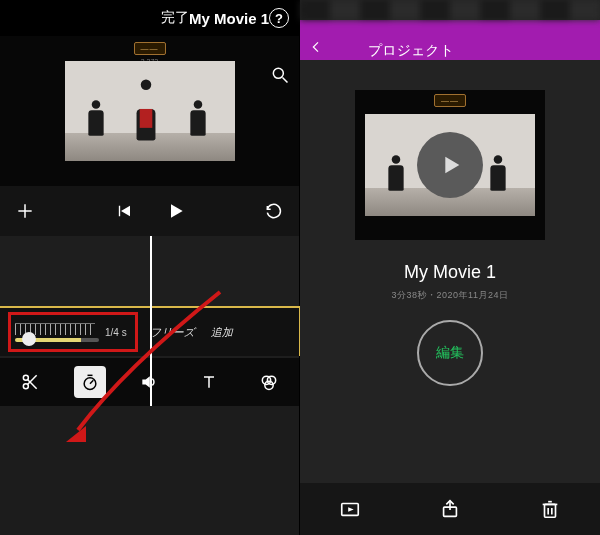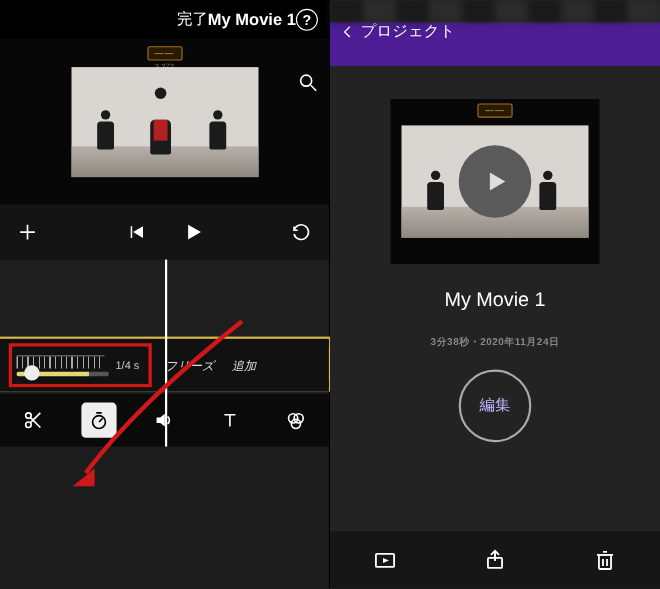--- a/index.html
+++ b/index.html
@@ -114,36 +114,36 @@
 
   .bottom-bar {
     position:absolute; bottom:0; left:0; right:0; height:48px;
     background:#0a0a0a; display:flex; align-items:center; justify-content:space-around;
   }
   .bb-item{width:32px;height:32px;display:flex;align-items:center;justify-content:center;
     border-radius:4px;}
   .bb-item.active{background:#eee;color:#000;}
 
   
-  .r-header{height:40px;display:flex;align-items:flex-start;padding:0 8px;
-    background:#4c1d95;font-size:14px;}
+  .r-header{height:40px;display:flex;align-items:flex-end;padding:0 8px;
+    background:#a21caf;font-size:14px;gap:40px;}
   .r-header .back-chev{font-size:20px;margin-right:4px;}
   .blur-top{height:20px;
     background:repeating-linear-gradient(90deg,#1a1a1a 0 30px,#2b2b2b 30px 60px);
     filter:blur(3px);}
   .r-body{display:flex;flex-direction:column;align-items:center;padding-top:30px;}
   .thumb-wrap{position:relative;width:190px;height:150px;background:#070707;
     display:flex;align-items:center;justify-content:center;}
   .play-badge{position:absolute;width:66px;height:66px;border-radius:50%;
     background:#5a5a5a;display:flex;align-items:center;justify-content:center;}
   .proj-title{margin-top:22px;font-size:18px;font-weight:500;}
-  .proj-sub{margin-top:22px;font-size:9px;color:#888;letter-spacing:.5px;font-weight:bold;}
+  .proj-sub{margin-top:6px;font-size:9px;color:#888;letter-spacing:.5px;}
   .edit-btn{margin-top:18px;width:66px;height:66px;border:2px solid #aaa;
     border-radius:50%;display:flex;align-items:center;justify-content:center;
-    font-size:14px;color:#c4b5fd;}
+    font-size:14px;color:#22c55e;}
   .r-bottom{position:absolute;bottom:0;left:0;right:0;height:52px;
     background:#161616;display:flex;align-items:center;justify-content:space-around;}
   .rb-item{width:30px;height:30px;display:flex;align-items:center;justify-content:center;}
 
   svg{stroke:#fff;fill:none;stroke-width:1.8;}
 </style>
 </head>
 <body>
 
 <div class="pane left">

